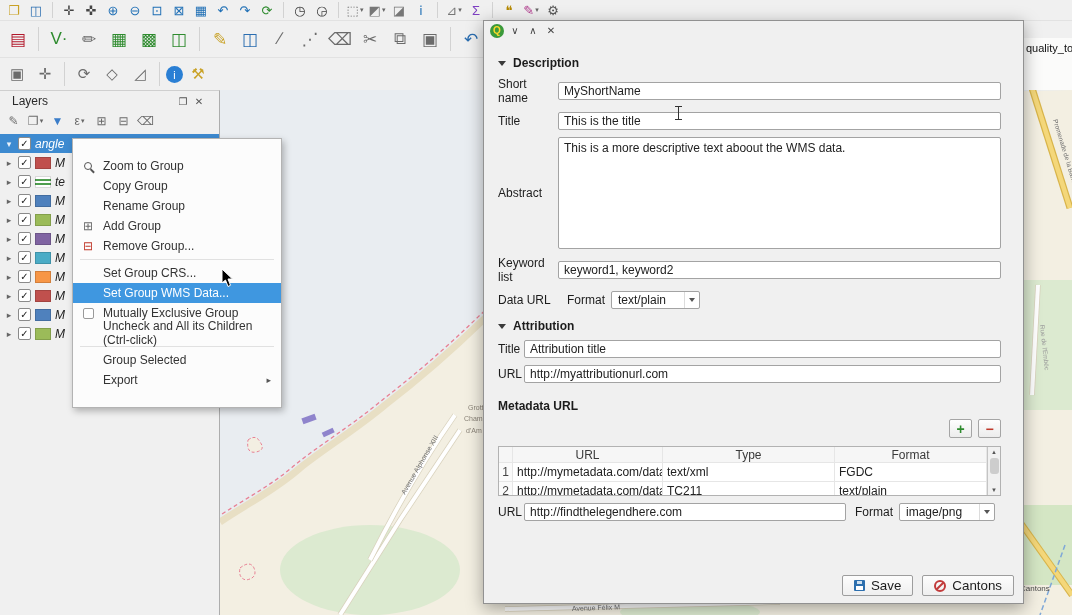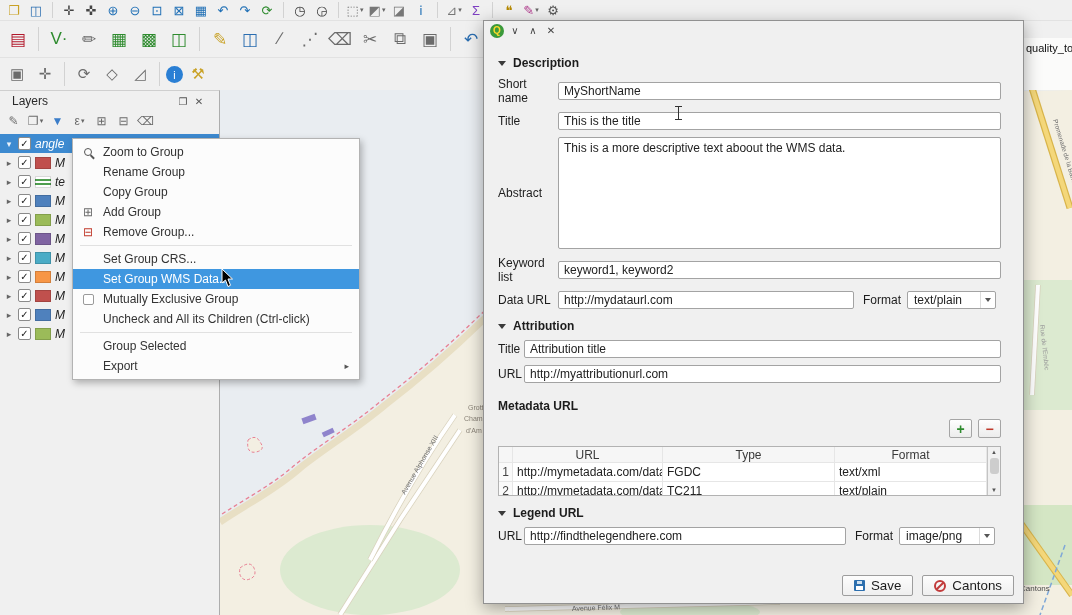--- a/index.html
+++ b/index.html
@@ -35,21 +35,21 @@
   .tree{ padding-top:3px; }
   .layer-row{ display:flex; align-items:center; height:19px; padding-left:4px; gap:4px; white-space:nowrap; overflow:hidden; }
   .layer-row.selected{ background:#3d8ad0; color:#fff; }
   .expander{ width:10px; text-align:center; color:#666; font-size:9px; flex:none; }
   .layer-row.selected .expander{ color:#eaf2fa; }
   .cb{ width:13px; height:13px; border:1px solid #8a8a8a; background:#fff; border-radius:2px; display:flex; align-items:center; justify-content:center; font-size:10px; color:#222; flex:none; }
   .licon{ width:16px; height:12px; border:1px solid rgba(0,0,0,.15); flex:none; }
   .licon.table{ background:repeating-linear-gradient(0deg,#fff 0 2px,#4f9e4f 2px 4px), #fff; }
   .llabel{ overflow:hidden; text-overflow:clip;font-style:italic; }
   
-  .context-menu{ position:absolute; left:72px; top:138px; width:288px; background:#fcfcfc; border:1px solid #b3b3b3; box-shadow:2px 3px 7px rgba(0,0,0,.28); padding:3px 0; z-index:30; }
+  .context-menu{ position:absolute; left:72px; top:138px; width:210px; background:#fcfcfc; border:1px solid #b3b3b3; box-shadow:2px 3px 7px rgba(0,0,0,.28); padding:17px 0; z-index:30; }
   .mi{ display:flex; align-items:center; height:20px; padding:0 10px 0 7px; gap:7px; color:#333; }
   .mi.hl{ background:#3f97e0; color:#fff; }
   .mico{ width:16px; height:14px; display:flex; align-items:center; justify-content:center; font-size:12px; color:#6b6b6b; flex:none; }
   .mico.red{ color:#c0392b; }
   .msep{ height:1px; background:#e1e1e1; margin:3px 7px; }
   .submark{ margin-left:auto; font-size:9px; color:#555; }
   .mag{ position:relative; width:8px; height:8px; border:1.5px solid #555; border-radius:50%; }
   .mag::after{ content:""; position:absolute; width:5px; height:1.5px; background:#555; transform:rotate(45deg); right:-4px; bottom:-2px; }
   .mcb{ width:11px; height:11px; border:1px solid #9a9a9a; background:#fff; border-radius:2px; }
   
@@ -299,25 +299,25 @@
 
   <div class="context-menu">
     <div class="mi">
       <span class="mico">
           <span class="mag"></span>
         </span>
       <span>Zoom to Group</span>
     </div>
     <div class="mi">
       <span class="mico"></span>
+      <span>Copy Group</span>
+    </div>
+    <div class="mi">
+      <span class="mico"></span>
       <span>Rename Group</span>
-    </div>
-    <div class="mi">
-      <span class="mico"></span>
-      <span>Copy Group</span>
     </div>
     <div class="mi">
       <span class="mico">⊞</span>
       <span>Add Group</span>
     </div>
     <div class="mi">
       <span class="mico red">⊟</span>
       <span>Remove Group...</span>
     </div>
     <div class="msep"></div>
@@ -375,21 +375,20 @@
       <div class="row">
         <label class="lab60">Abstract</label>
         <textarea class="txt" style="">This is a more descriptive text aboout the WMS data.</textarea>
       </div>
       <div class="row">
         <label class="lab60">Keyword list</label>
         <input class="txt" type="text" value="keyword1, keyword2" style="">
       </div>
       <div class="row">
         <label class="lab60">Data URL</label>
-        <input class="txt fixw296" type="text" value="http://mydataurl.com" style="">
         <label class="fmt-label">Format</label>
         <div class="combo w88">
           <span class="cval">text/plain</span>
           <span class="cbtn">
               <span class="carrd"></span>
             </span>
         </div>
       </div>
 
       <div class="sec">
@@ -411,39 +410,35 @@
         <span class="sqbtn red">−</span>
       </div>
       <div class="mtable">
         <div class="tgrid">
           <div class="th"></div>
           <div class="th">URL</div>
           <div class="th">Type</div>
           <div class="th">Format</div>
           <div class="td num">1</div>
           <div class="td">http://mymetadata.com/data1</div>
+          <div class="td">text/xml</div>
           <div class="td">FGDC</div>
-          <div class="td">text/xml</div>
           <div class="td num">2</div>
           <div class="td">http://mymetadata.com/data2</div>
           <div class="td">TC211</div>
           <div class="td">text/plain</div>
         </div>
         <div class="vscroll">
           <span class="varr">▲</span>
           <span class="thumb"></span>
           <span class="vsp"></span>
           <span class="varr">▼</span>
         </div>
       </div>
 
-      <div class="sec">
-        <span class="tri"></span>
-        <span>Legend URL</span>
-      </div>
       <div class="row">
         <label class="lab26">URL</label>
         <input class="txt fixw322" type="text" value="http://findthelegendhere.com" style="">
         <label class="fmt-label">Format</label>
         <div class="combo w96">
           <span class="cval">image/png</span>
           <span class="cbtn">
               <span class="carrd"></span>
             </span>
         </div>

